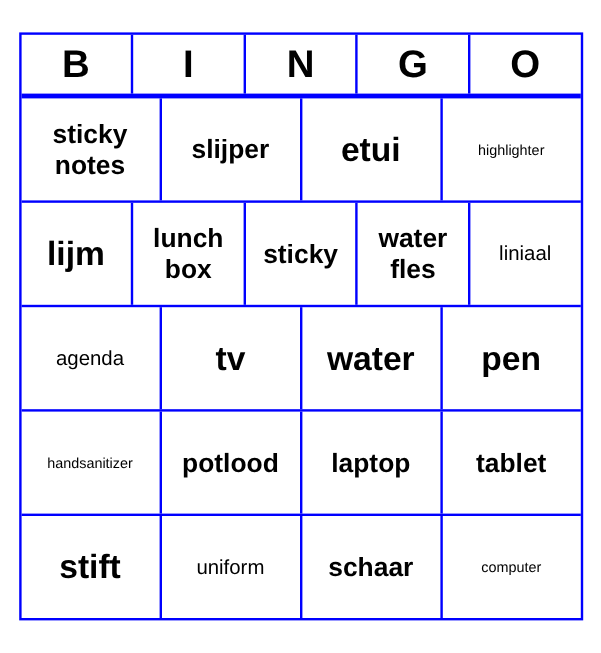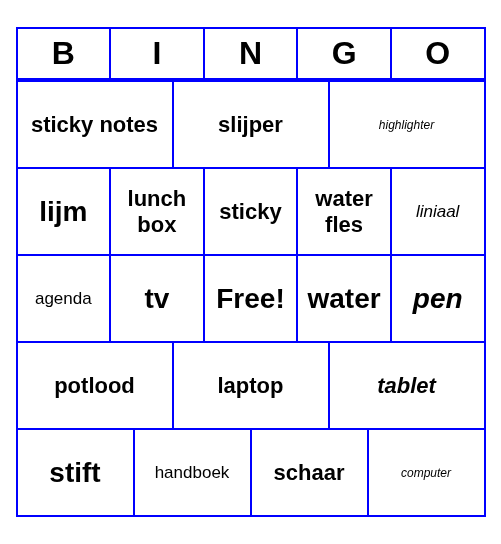--- a/index.html
+++ b/index.html
@@ -48,21 +48,20 @@
       border-right: 2px solid #00f;
       display: flex;
       align-items: center;
       justify-content: center;
       text-align: center;
       padding: 4px;
       min-height: 85px;
     }
     .bingo-cell:last-child {
       border-right: none;
-      font-style: italic;
     }
     .cell-text {
       color: #000;
     }
     .size-xl { font-size: 28px; font-weight: bold; }
     .size-lg { font-size: 22px; font-weight: bold; }
     .size-md { font-size: 17px; }
     .size-sm { font-size: 12px; }
   </style>
 </head>
@@ -76,20 +75,23 @@
       <div class="header-cell">G</div>
       <div class="header-cell">O</div>
     </div>
   <div class="bingo-body">
   <div class="bingo-row">
         <div class="bingo-cell">
           <span class="cell-text size-lg">sticky notes</span>
         </div>
         <div class="bingo-cell">
           <span class="cell-text size-lg">slijper</span>
+        </div>
+        <div class="bingo-cell">
+          <span class="cell-text size-xl">etui</span>
         </div>
         <div class="bingo-cell">
           <span class="cell-text size-sm">highlighter</span>
         </div>
       </div>
       <div class="bingo-row">
         <div class="bingo-cell">
           <span class="cell-text size-xl">lijm</span>
         </div>
         <div class="bingo-cell">
@@ -106,46 +108,46 @@
         </div>
       </div>
       <div class="bingo-row">
         <div class="bingo-cell">
           <span class="cell-text size-md">agenda</span>
         </div>
         <div class="bingo-cell">
           <span class="cell-text size-xl">tv</span>
         </div>
         <div class="bingo-cell">
-          <span class="cell-text size-xl">Free!</span>
-        </div>
-        <div class="bingo-cell">
           <span class="cell-text size-xl">water</span>
         </div>
         <div class="bingo-cell">
           <span class="cell-text size-xl">pen</span>
         </div>
       </div>
       <div class="bingo-row">
+        <div class="bingo-cell">
+          <span class="cell-text size-sm">handsanitizer</span>
+        </div>
         <div class="bingo-cell">
           <span class="cell-text size-lg">potlood</span>
         </div>
         <div class="bingo-cell">
           <span class="cell-text size-lg">laptop</span>
         </div>
         <div class="bingo-cell">
           <span class="cell-text size-lg">tablet</span>
         </div>
       </div>
       <div class="bingo-row">
         <div class="bingo-cell">
           <span class="cell-text size-xl">stift</span>
         </div>
         <div class="bingo-cell">
-          <span class="cell-text size-md">handboek</span>
+          <span class="cell-text size-md">uniform</span>
         </div>
         <div class="bingo-cell">
           <span class="cell-text size-lg">schaar</span>
         </div>
         <div class="bingo-cell">
           <span class="cell-text size-sm">computer</span>
         </div>
       </div>
     </div>
 </div>

